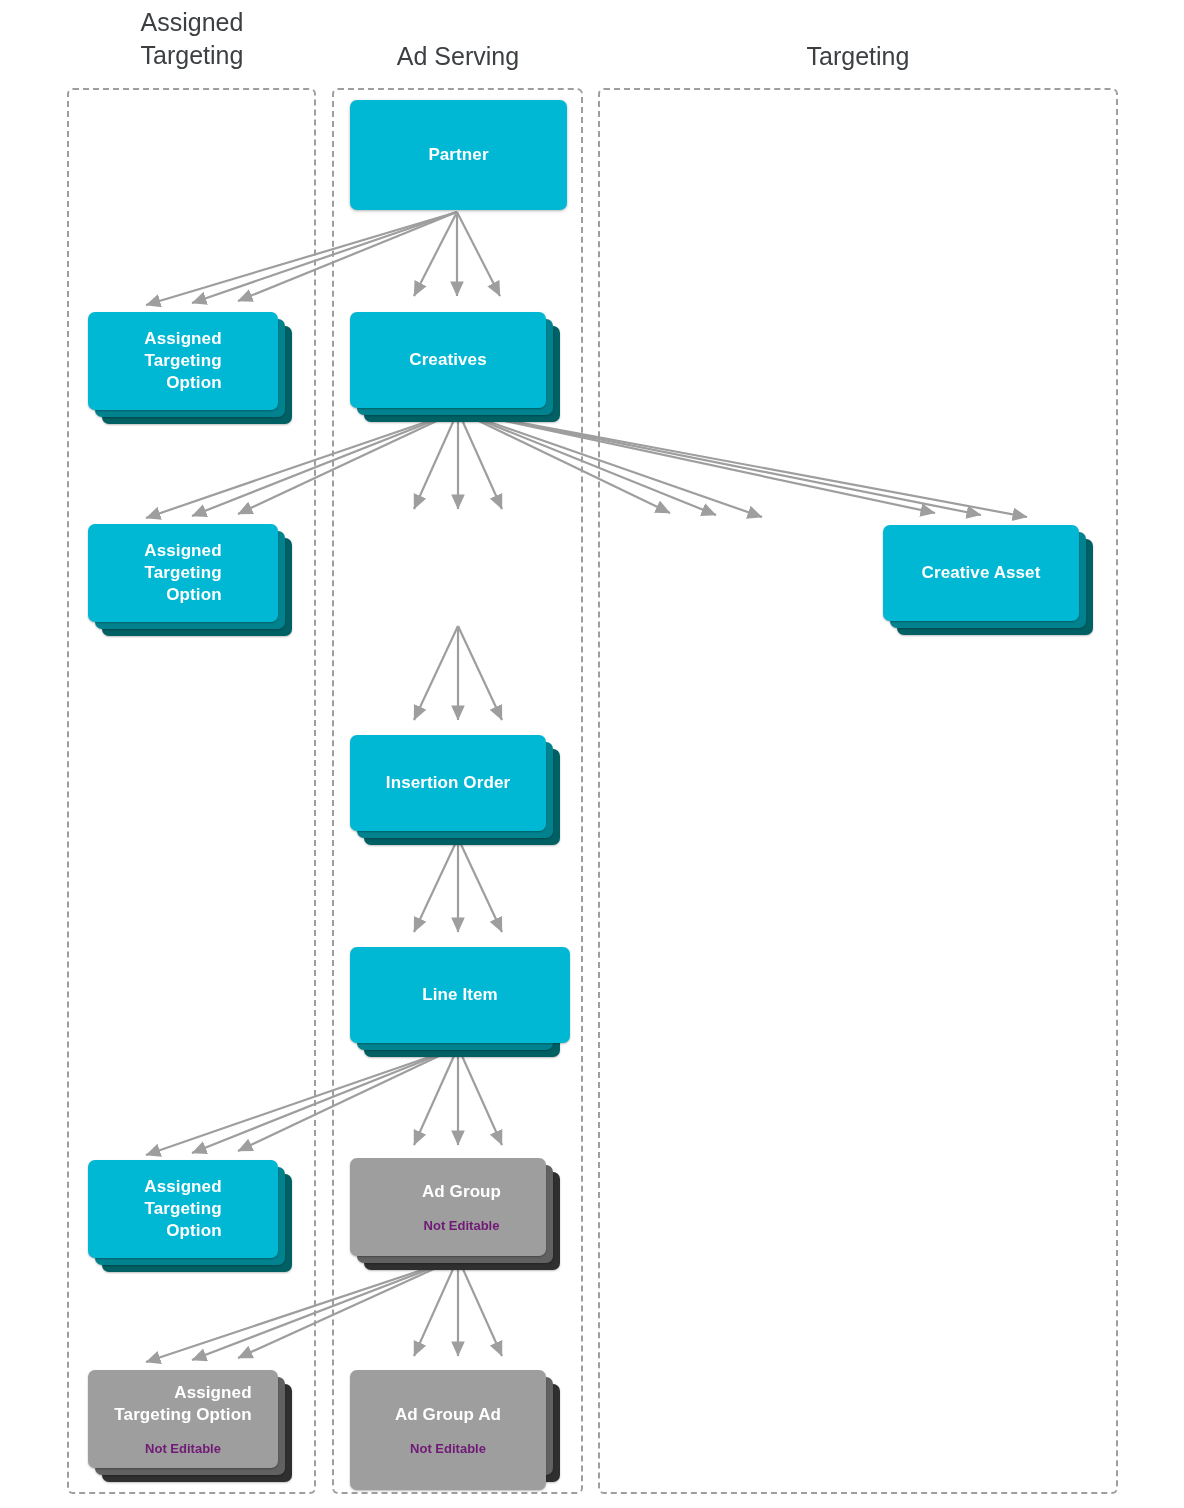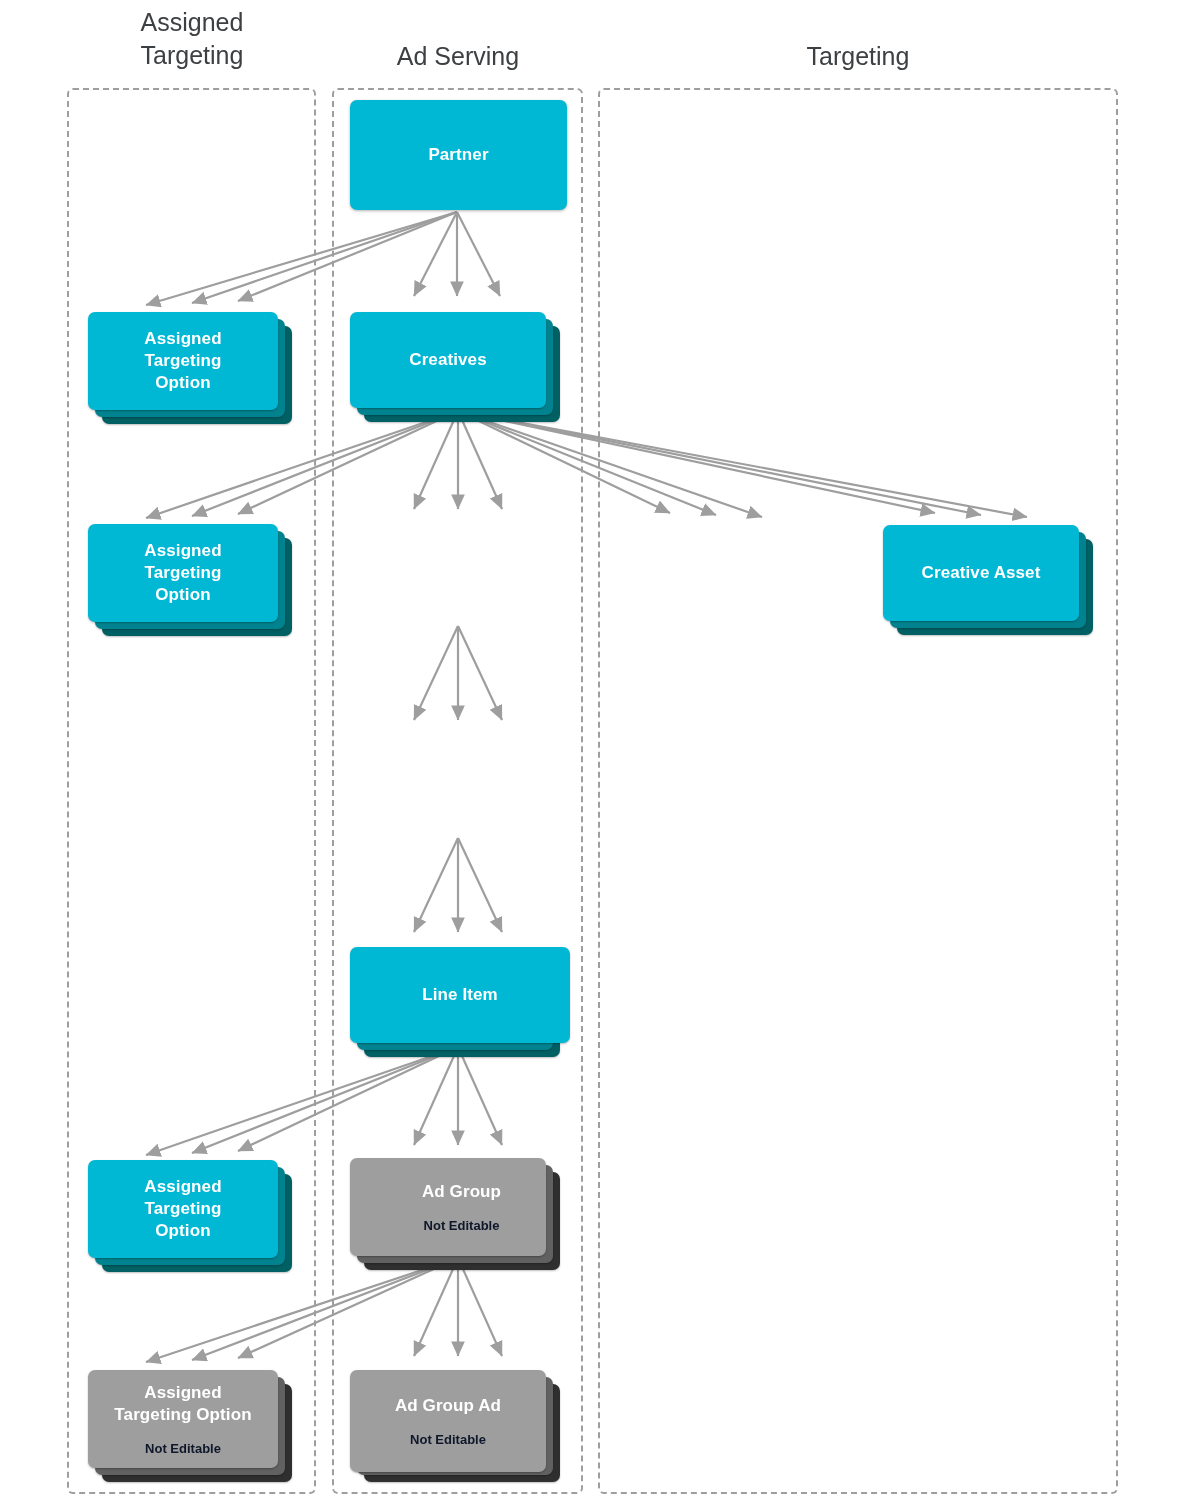--- a/index.html
+++ b/index.html
@@ -58,26 +58,26 @@
   
   .node.gray .front { background: #9e9e9e; }
   .node.gray .back1 { background: #616161; }
   .node.gray .back2 { background: #2f2f2f; }
 
   .node .title {
     color: #ffffff;
     font-size: 17px;
     font-weight: bold;
     line-height: 22px;
-    text-align: center;
+    text-align: right;
     white-space: pre-line;
     letter-spacing: .1px;
   }
   .node .sub {
-    color: #0f172a;
+    color: #701a75;
     font-size: 13px;
     font-weight: bold;
     line-height: 17px;
     text-align: center;
     margin-top: 14px;
   }
   .node.single .front { box-shadow: 0 1px 3px rgba(0,0,0,.3); }
 </style>
 </head>
 <body>
@@ -188,20 +188,27 @@
 
 
   <div class="node teal" style="left:883px; top:525px; width:196px; height:96px;">
     <div class="layer back2" style="width:196px; height:96px;"></div>
     <div class="layer back1" style="width:196px; height:96px;"></div>
     <div class="layer front" style="width:196px; height:96px;">
       <div class="title">Creative Asset</div>
     </div>
   </div>
 
+  <div class="node teal" style="left:350px; top:735px; width:196px; height:96px;">
+    <div class="layer back2" style="width:196px; height:96px;"></div>
+    <div class="layer back1" style="width:196px; height:96px;"></div>
+    <div class="layer front" style="width:196px; height:96px;">
+      <div class="title">Insertion Order</div>
+    </div>
+  </div>
 
   <div class="node teal" style="left:350px; top:947px; width:196px; height:96px;">
     <div class="layer back2" style="width:196px; height:96px;"></div>
     <div class="layer back1" style="width:196px; height:96px;"></div>
     <div class="layer front" style="width:220px; height:96px;">
       <div class="title">Line Item</div>
     </div>
   </div>
 
   <div class="node teal" style="left:88px; top:1160px; width:190px; height:98px;">
@@ -229,19 +236,19 @@
     <div class="layer front" style="width:190px; height:98px;">
       <div class="title">Assigned
 Targeting Option</div>
       <div class="sub">Not Editable</div>
     </div>
   </div>
 
   <div class="node gray" style="left:350px; top:1370px; width:196px; height:98px;">
     <div class="layer back2" style="width:196px; height:98px;"></div>
     <div class="layer back1" style="width:196px; height:98px;"></div>
-    <div class="layer front" style="width:196px; height:102px;">
+    <div class="layer front" style="width:196px; height:120px;">
       <div class="title">Ad Group Ad</div>
       <div class="sub">Not Editable</div>
     </div>
   </div>
 
 </div>
 
 </body></html>

